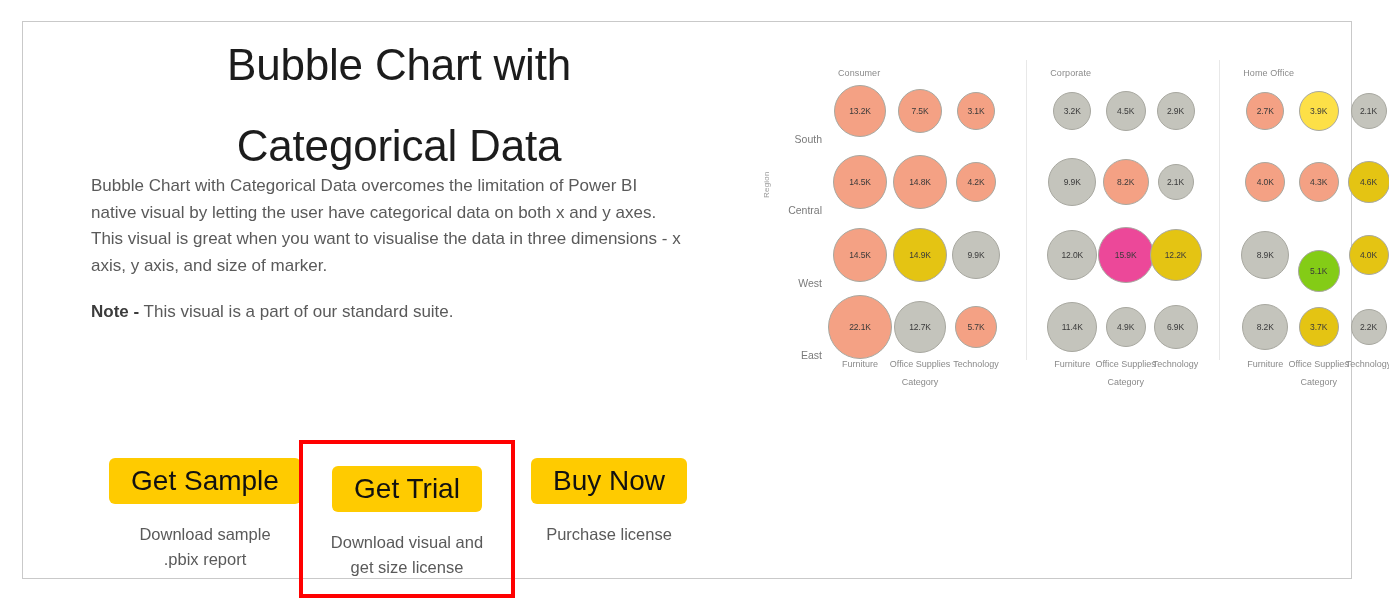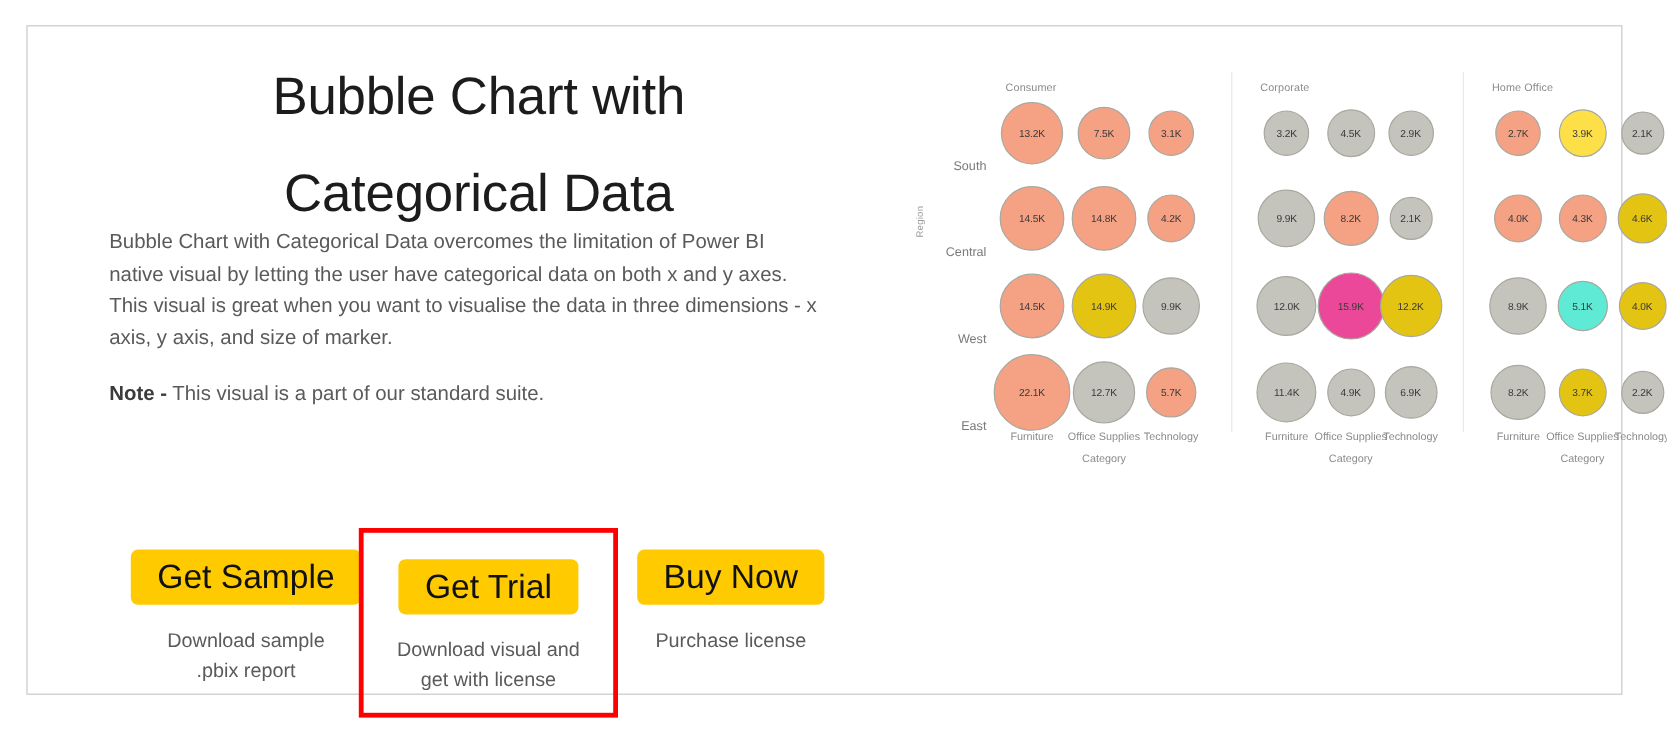--- a/index.html
+++ b/index.html
@@ -27,21 +27,21 @@
     height: 558px;
     border: 1px solid #c9c9c9;
     background: #ffffff;
     box-sizing: border-box;
   }
 
   
   .left-col {
     position: absolute;
     left: 66px;
-    top: 32px;
+    top: 16px;
     width: 620px;
   }
 
   .title {
     margin: 0;
     font-size: 44px;
     font-weight: 400;
     color: #1c1c1c;
     line-height: 1.24;
     text-align: center;
@@ -241,21 +241,21 @@
       <p class="note"><b>Note -</b><span> This visual is a part of our standard suite.</span></p>
     </div>
 
     <div class="btn-row">
         <div class="btn-cell">
           <button class="btn" style="background: rgb(255, 203, 0);">Get Sample</button>
           <div class="btn-caption">Download sample .pbix report</div>
         </div>
         <div class="btn-cell highlighted" style="border-color: rgb(255, 0, 0);">
           <button class="btn" style="background: rgb(255, 203, 0);">Get Trial</button>
-          <div class="btn-caption">Download visual and get with license</div>
+          <div class="btn-caption">Download visual and get size license</div>
         </div>
         <div class="btn-cell">
           <button class="btn" style="background: rgb(255, 203, 0);">Buy Now</button>
           <div class="btn-caption">Purchase license</div>
         </div>
       </div>
 
     <div class="chart">
       <div class="y-axis-title">Region</div>
       <div class="y-labels">
@@ -373,21 +373,21 @@
             </div>
             <div class="bubble" style="width: 40px; height: 40px; left: 83.66px; top: 144px; background: rgb(244, 161, 132); border-color: rgb(168, 168, 160);">
               <span>4.3K</span>
             </div>
             <div class="bubble" style="width: 42px; height: 42px; left: 133.5px; top: 144px; background: rgb(228, 196, 19); border-color: rgb(168, 168, 160);">
               <span>4.6K</span>
             </div>
             <div class="bubble" style="width: 48px; height: 48px; left: 30.26px; top: 217px; background: rgb(196, 196, 188); border-color: rgb(168, 168, 160);">
               <span>8.9K</span>
             </div>
-            <div class="bubble" style="width: 42px; height: 42px; left: 83.66px; top: 217px; background: #5eead4; border-color: rgb(168, 168, 160);">
+            <div class="bubble" style="width: 42px; height: 42px; left: 83.66px; top: 233px; background: #84cc16; border-color: rgb(168, 168, 160);">
               <span>5.1K</span>
             </div>
             <div class="bubble" style="width: 40px; height: 40px; left: 133.5px; top: 217px; background: rgb(228, 196, 19); border-color: rgb(168, 168, 160);">
               <span>4.0K</span>
             </div>
             <div class="bubble" style="width: 46px; height: 46px; left: 30.26px; top: 289px; background: rgb(196, 196, 188); border-color: rgb(168, 168, 160);">
               <span>8.2K</span>
             </div>
             <div class="bubble" style="width: 40px; height: 40px; left: 83.66px; top: 289px; background: rgb(228, 196, 19); border-color: rgb(168, 168, 160);">
               <span>3.7K</span>

